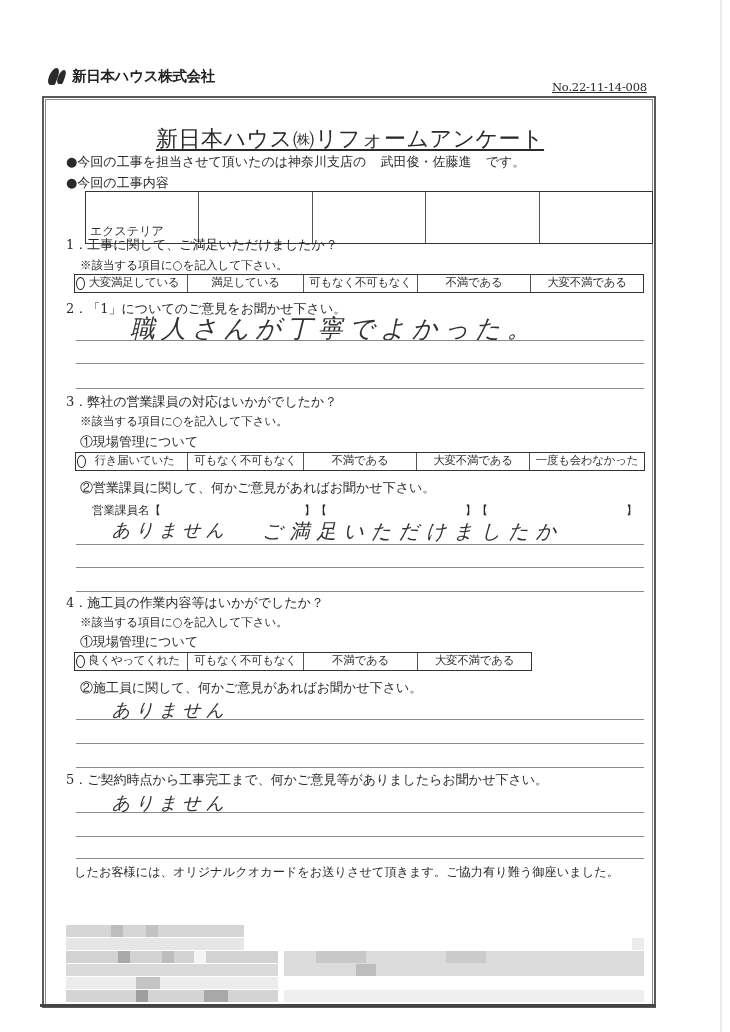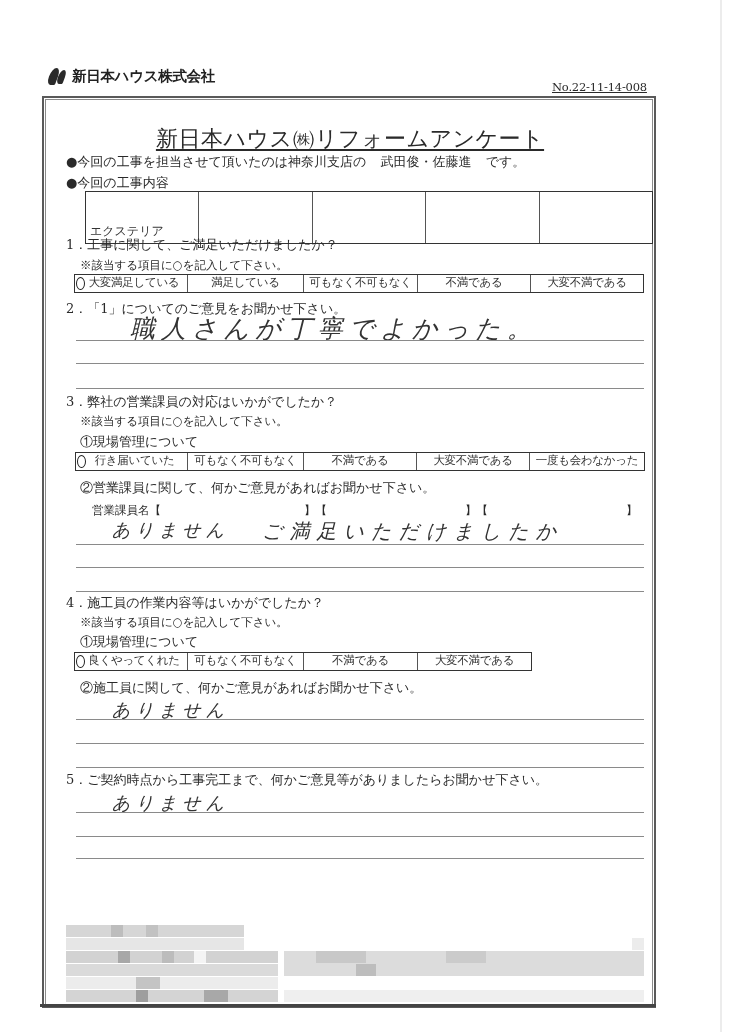--- a/index.html
+++ b/index.html
@@ -151,20 +151,21 @@
 <div class="rule" style="top:743px;"></div>
 <div class="rule" style="top:767px;"></div>
 
 <div class="abs line" style="left:66px;top:771px;">5．ご契約時点から工事完工まで、何かご意見等がありましたらお聞かせ下さい。</div>
 <div class="abs hand" style="left:112px;top:791px;font-size:18px;letter-spacing:5px;">ありません</div>
 <div class="rule" style="top:812px;"></div>
 <div class="rule" style="top:836px;"></div>
 <div class="rule" style="top:858px;"></div>
 
 <div class="abs footer-note" style="left:60px;top:864px;">
+  <div style="padding-left:14px;">したお客様には、オリジナルクオカードをお送りさせて頂きます。ご協力有り難う御座いました。</div>
 </div>
 
 <div class="blur" style="left:66px;top:925px;width:580px;height:78px;">
   <i style="left:0;top:0;width:178px;height:12px;background:#d6d6d6;"></i>
   <i style="left:45px;top:0;width:12px;height:12px;background:#bdbdbd;"></i>
   <i style="left:80px;top:0;width:12px;height:12px;background:#c2c2c2;"></i>
   <i style="left:0;top:13px;width:178px;height:12px;background:#e6e6e6;"></i>
   <i style="left:0;top:26px;width:212px;height:12px;background:#d2d2d2;"></i>
   <i style="left:52px;top:26px;width:12px;height:12px;background:#a8a8a8;"></i>
   <i style="left:96px;top:26px;width:12px;height:12px;background:#bcbcbc;"></i>

